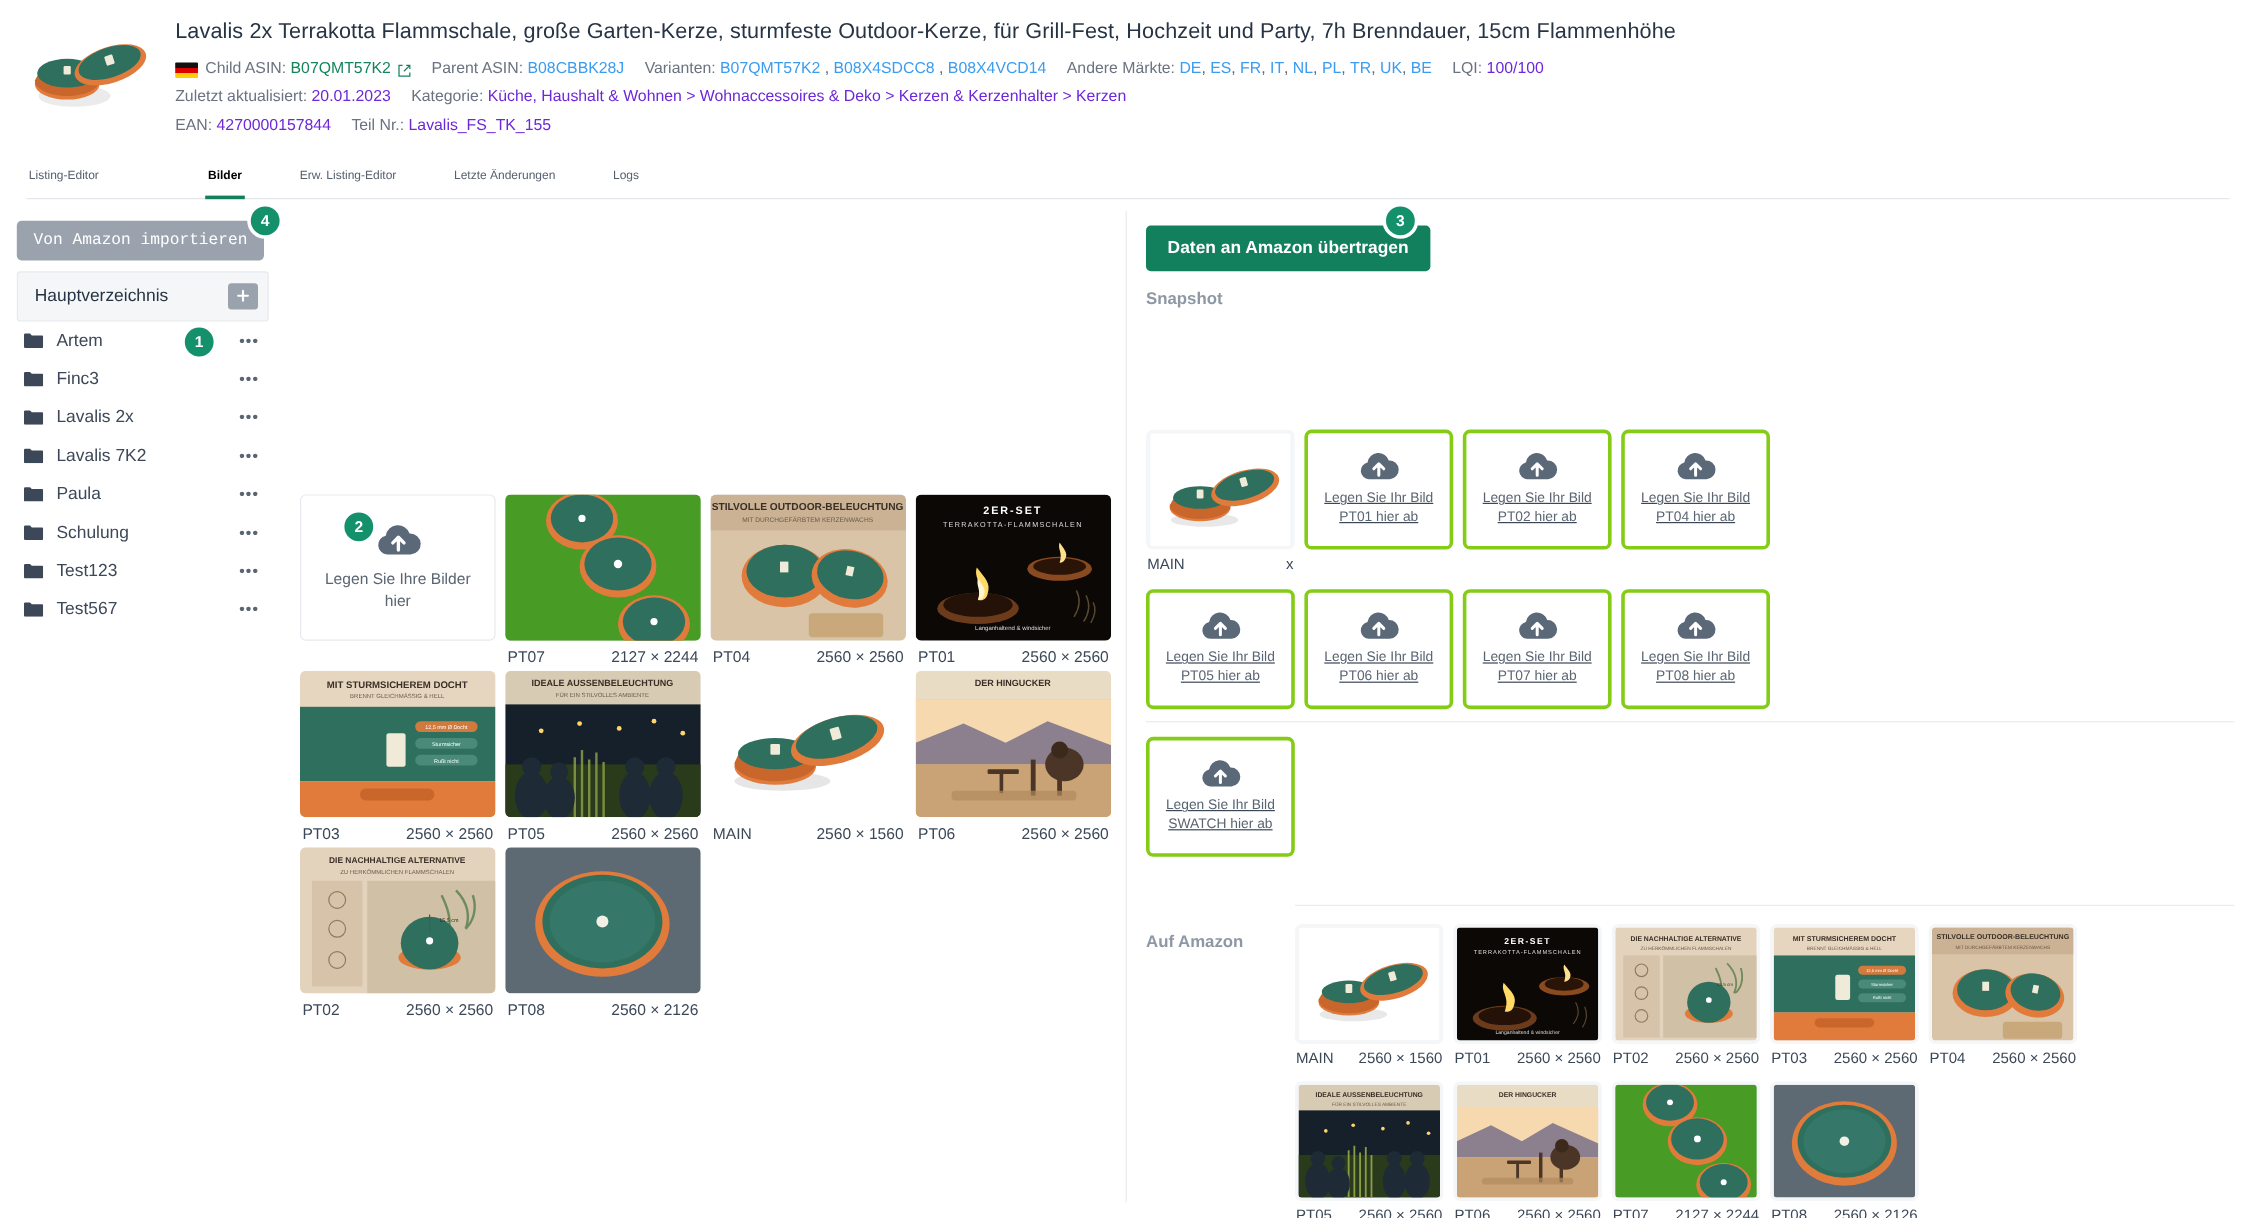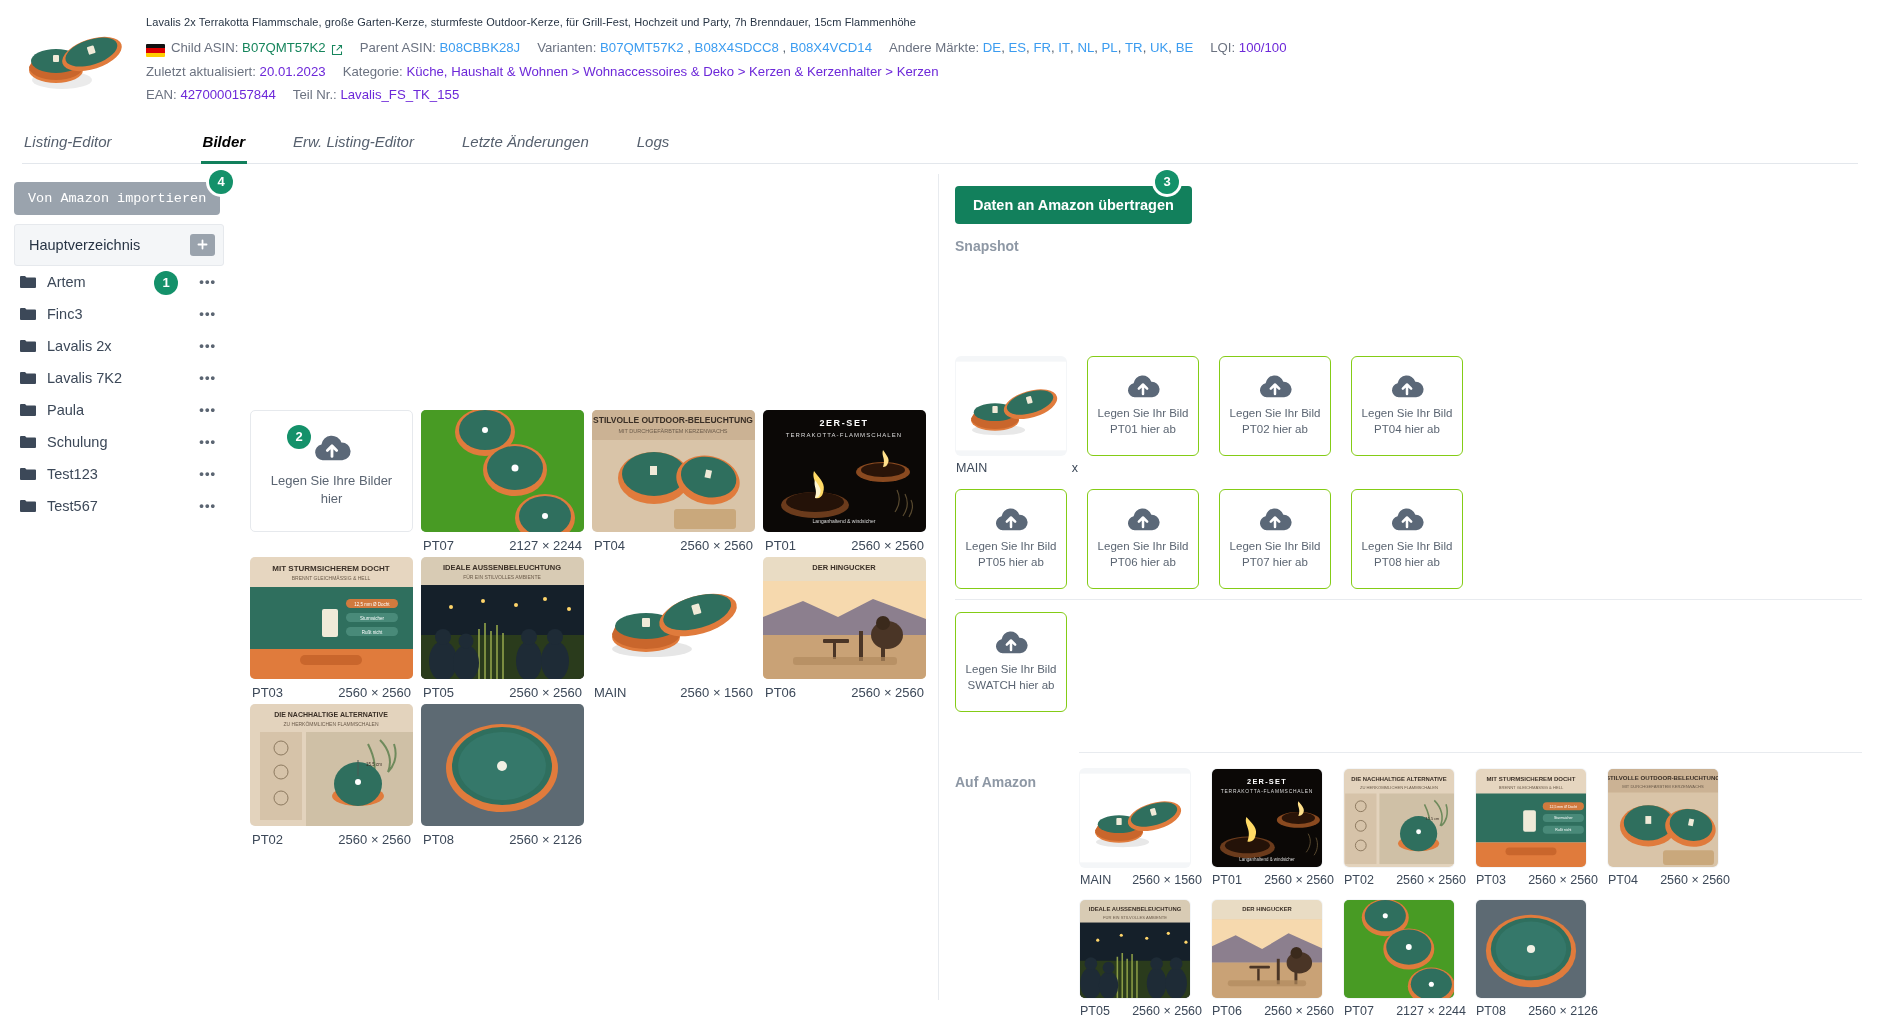--- a/index.html
+++ b/index.html
@@ -17,21 +17,21 @@
   
   .header { display: flex; padding: 12px 22px 6px 22px; gap: 16px; }
   .hero-thumb {
     width: 108px; height: 88px; flex: 0 0 108px;
     border-radius: 4px; position: relative; overflow: hidden;
     background: #ffffff;
   }
   .bowl-art { position: absolute; inset: 0; }
   .hero-info { flex: 1; min-width: 0; padding-top: 4px; }
   .prod-title {
-    font-size: 11px; font-weight: 400; color: #273444;
+    font-size: 18px; font-weight: 400; color: #273444;
     letter-spacing: 0.1px; margin-bottom: 9px; line-height: 1.2;
   }
   .meta-line {
     font-size: 13.2px; color: #5b6572; line-height: 1.55;
     display: flex; flex-wrap: wrap; align-items: center; gap: 0;
     margin-bottom: 3px;
   }
   .meta-line .lbl { color: #6b7280; }
   .meta-line .val { color: #6d28d9; }
   .meta-sep { display: inline-block; width: 17px; }
@@ -43,23 +43,23 @@
     background: linear-gradient(to bottom,#111 0 33.3%, #dd0000 33.3% 66.6%, #ffce00 66.6% 100%);
   }
   .ext-ico { display:inline-block; width: 12px; height: 12px; margin-left: 5px; position: relative; top: 2px; }
 
   
   .tabbar {
     margin: 8px 22px 0 22px; border-bottom: 1px solid #e3e7ec;
     display: flex; gap: 0; align-items: flex-end;
   }
   .tab {
-    padding: 9px 2px 11px 2px; margin-right: 44px; font-size: 15px;
+    padding: 9px 2px 11px 2px; margin-right: 44px; font-size: 10px;
     color: #56606e; cursor: pointer; border-bottom: 3px solid transparent;
-    position: relative; top: 1px; white-space: nowrap; font-style: italic;
+    position: relative; top: 1px; white-space: nowrap;
   }
   .tab.active { color: #000000; font-weight: 700; border-bottom-color: #12805c; margin-left: 43px; }
 
   
   .body { display: flex; height: 836px; }
   .left-col { width: 938px; position: relative; padding: 0 0 0 0; }
   .divider-v { width: 1px; background: #e8ebef; margin: 10px 0 0 0; }
   .right-col { flex: 1; position: relative; }
 
   
@@ -126,23 +126,23 @@
   }
   .sect { position: absolute; left: 0; width: 100%; display: flex; }
   .sect-label {
     width: 124px; flex: 0 0 124px; padding-top: 6px;
     font-size: 14px; font-weight: 700; color: #8e98a5;
   }
   .sect-body { flex: 1; }
   .drow { display: flex; gap: 8px; margin-bottom: 10px; }
   .dcell { width: 124px; }
   .dtile {
-    width: 112px; height: 100px; border-radius: 6px; border: 1px solid #84cc16;
+    width: 124px; height: 100px; border-radius: 6px; border: 3px solid #84cc16;
     background: #fff; display: flex; flex-direction: column; align-items: center;
-    justify-content: center; gap: 7px; cursor: pointer; overflow: hidden;
+    justify-content: center; gap: 7px; cursor: pointer; overflow: hidden; text-decoration: underline;
   }
   .dtile.filled { background: #f4f6f8; border-color: transparent; padding: 0; }
   .dtile .dlabel { font-size: 11.5px; color: #5b6572; text-align: center; line-height: 1.35; }
   .dcap { display: flex; justify-content: space-between; font-size: 12.5px; padding: 5px 1px 0 1px; }
   .hr-soft { height: 1px; background: #e8ebef; margin: 8px 0 12px 0; }
 
   .cloud { width: 38px; height: 28px; display: block; }
   .cloud.sm { width: 34px; height: 25px; }
 
   

